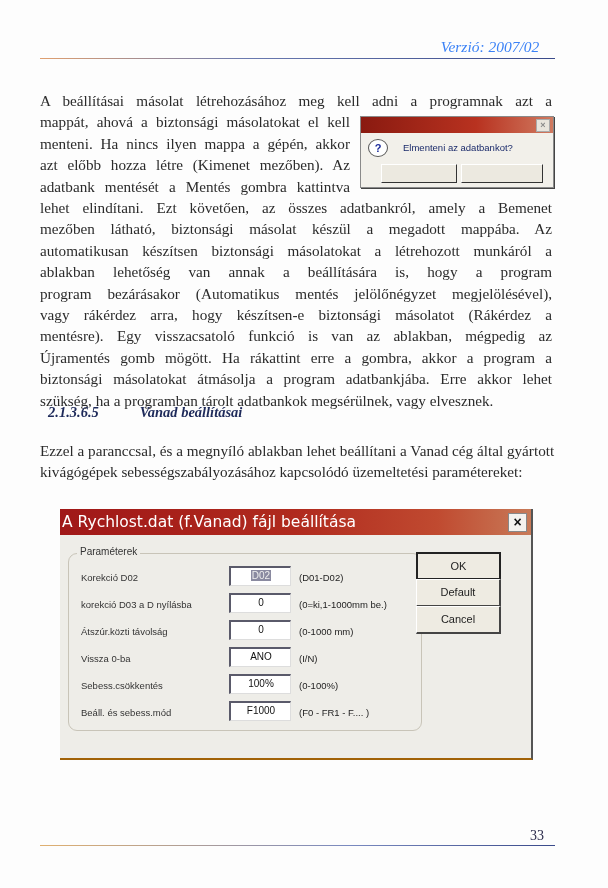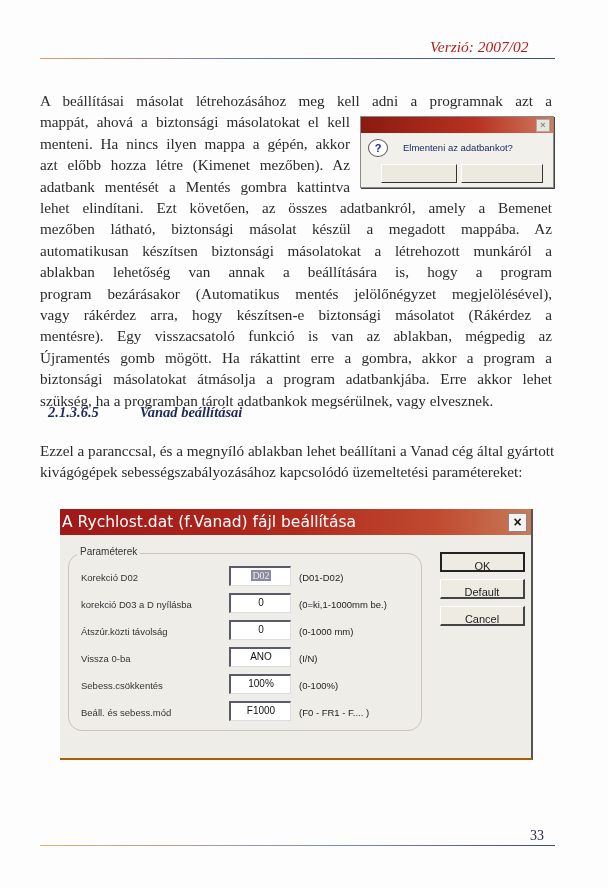--- a/index.html
+++ b/index.html
@@ -3,22 +3,22 @@
 <meta charset="utf-8">
 <style>
   html, body { margin:0; padding:0; }
   body {
     width:608px; height:888px; position:relative; overflow:hidden;
     background:#fdfdfd;
     font-family:"Liberation Serif", serif;
     color:#2a2a2a;
   }
   .header-version {
-    position:absolute; left:430px; top:38px; width:120px; text-align:left;
-    font-style:italic; font-size:15.5px; color:#b91c1c;
+    position:absolute; left:430px; top:38px; width:120px; text-align:center;
+    font-style:italic; font-size:15.5px; color:#3b82f6;
   }
   .header-rule {
     position:absolute; left:40px; top:58px; width:515px; height:1px;
     background:linear-gradient(90deg,#e0a070,#6a7ab0 40%,#3a4a8a);
   }
   .para {
     position:absolute; font-size:15.2px; line-height:21.4px; color:#2b2b2b;
     text-align:justify;
   }
   #p1 { left:40px; top:90px; width:512px; }
@@ -73,42 +73,42 @@
   .dialog .title {
     position:absolute; left:2px; top:4px; font:15.5px "DejaVu Sans",sans-serif; color:#fff;
   }
   .dialog .xbtn {
     position:absolute; right:4px; top:4px; width:17px; height:17px; background:#f4f2ee;
     border:1px solid #888; font:bold 14px "Liberation Sans",sans-serif; color:#111;
     text-align:center; line-height:17px;
   }
   .groupbox {
     position:absolute; left:8px; top:44px; width:352px; height:176px;
-    border:1px solid #c8c4b8; border-radius:14px;
+    border:1px solid #c8c4b8; border-radius:9px;
   }
   .groupbox .legend {
     position:absolute; left:8px; top:-8px; background:#eeede8; padding:0 3px;
     font:10px "Liberation Sans",sans-serif; color:#333;
   }
   .row { position:absolute; left:0; height:24px; width:350px;text-align:center; }
   .row .lbl {
     position:absolute; left:12px; top:6px; font:9.5px "Liberation Sans",sans-serif; color:#333;
   }
   .row .field {
     position:absolute; left:160px; top:0; width:62px; height:20px; background:#fff;
     border-top:2px solid #5a5a6a; border-left:2px solid #5a5a6a;
     border-right:1px solid #ddd; border-bottom:1px solid #ddd;
     font:10px "Liberation Sans",sans-serif; color:#111; padding:2px 0 0 1px; box-sizing:border-box;
   }
-  .row .field .sel { background:#8a8aa0; color:#eee; padding:0 1px;font-family:Liberation Serif, serif; }
+  .row .field .sel { background:#8a8aa0; color:#eee; padding:0 1px; }
   .row .hint {
     position:absolute; left:230px; top:6px; font:9.5px "Liberation Sans",sans-serif; color:#222;
   }
   .btn {
-    position:absolute; left:380px; width:85px; height:20px; background:#eeebe2;
+    position:absolute; left:356px; width:85px; height:28px; background:#eeebe2;
     border:1px solid #fff; border-right:2px solid #444; border-bottom:2px solid #444;
     font:11px "Liberation Sans",sans-serif; color:#222; text-align:center; line-height:24px;
     box-sizing:border-box;
   }
   .btn.default { border:2px solid #222; }
 
   .footer-rule {
     position:absolute; left:40px; top:845px; width:515px; height:1px;
     background:linear-gradient(90deg,#e0b070,#7a8ac0 60%,#3a4a8a);
   }

